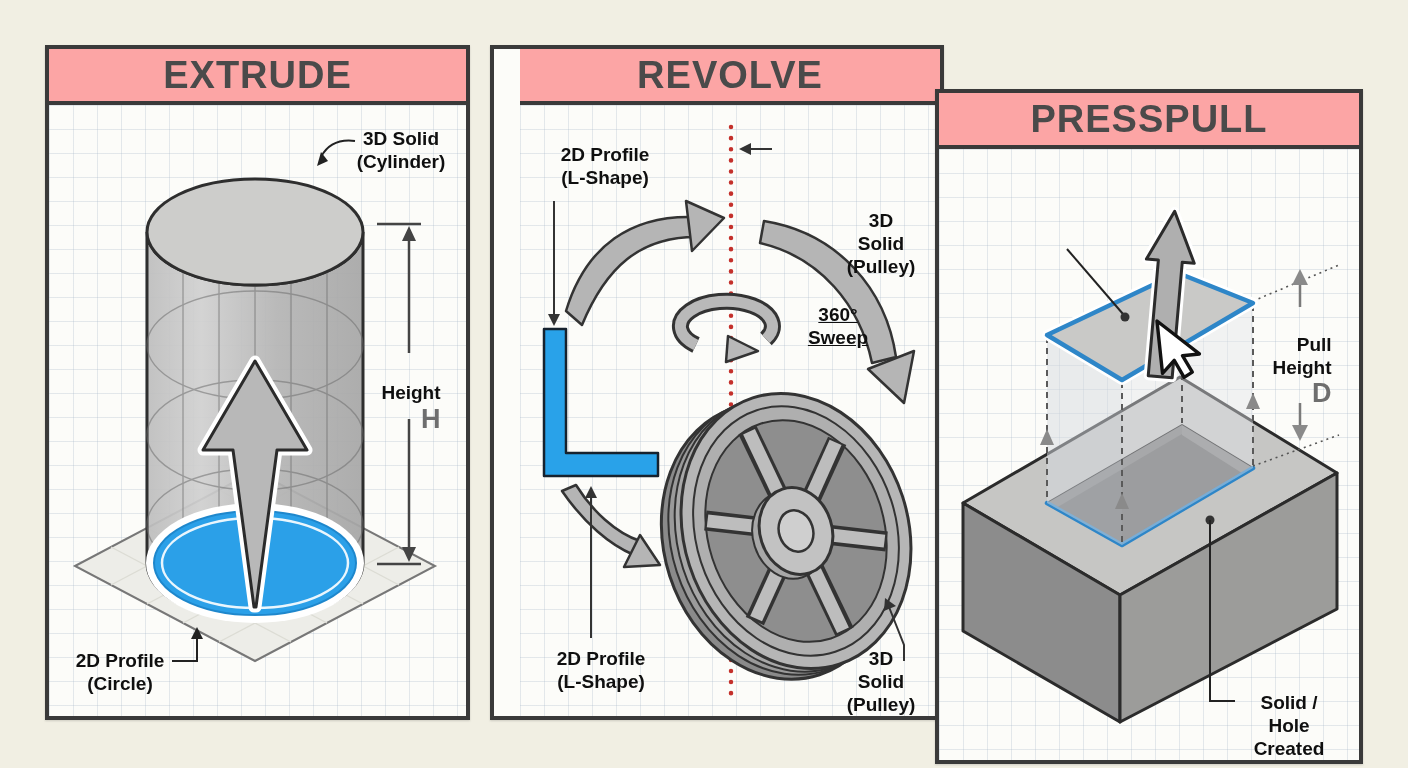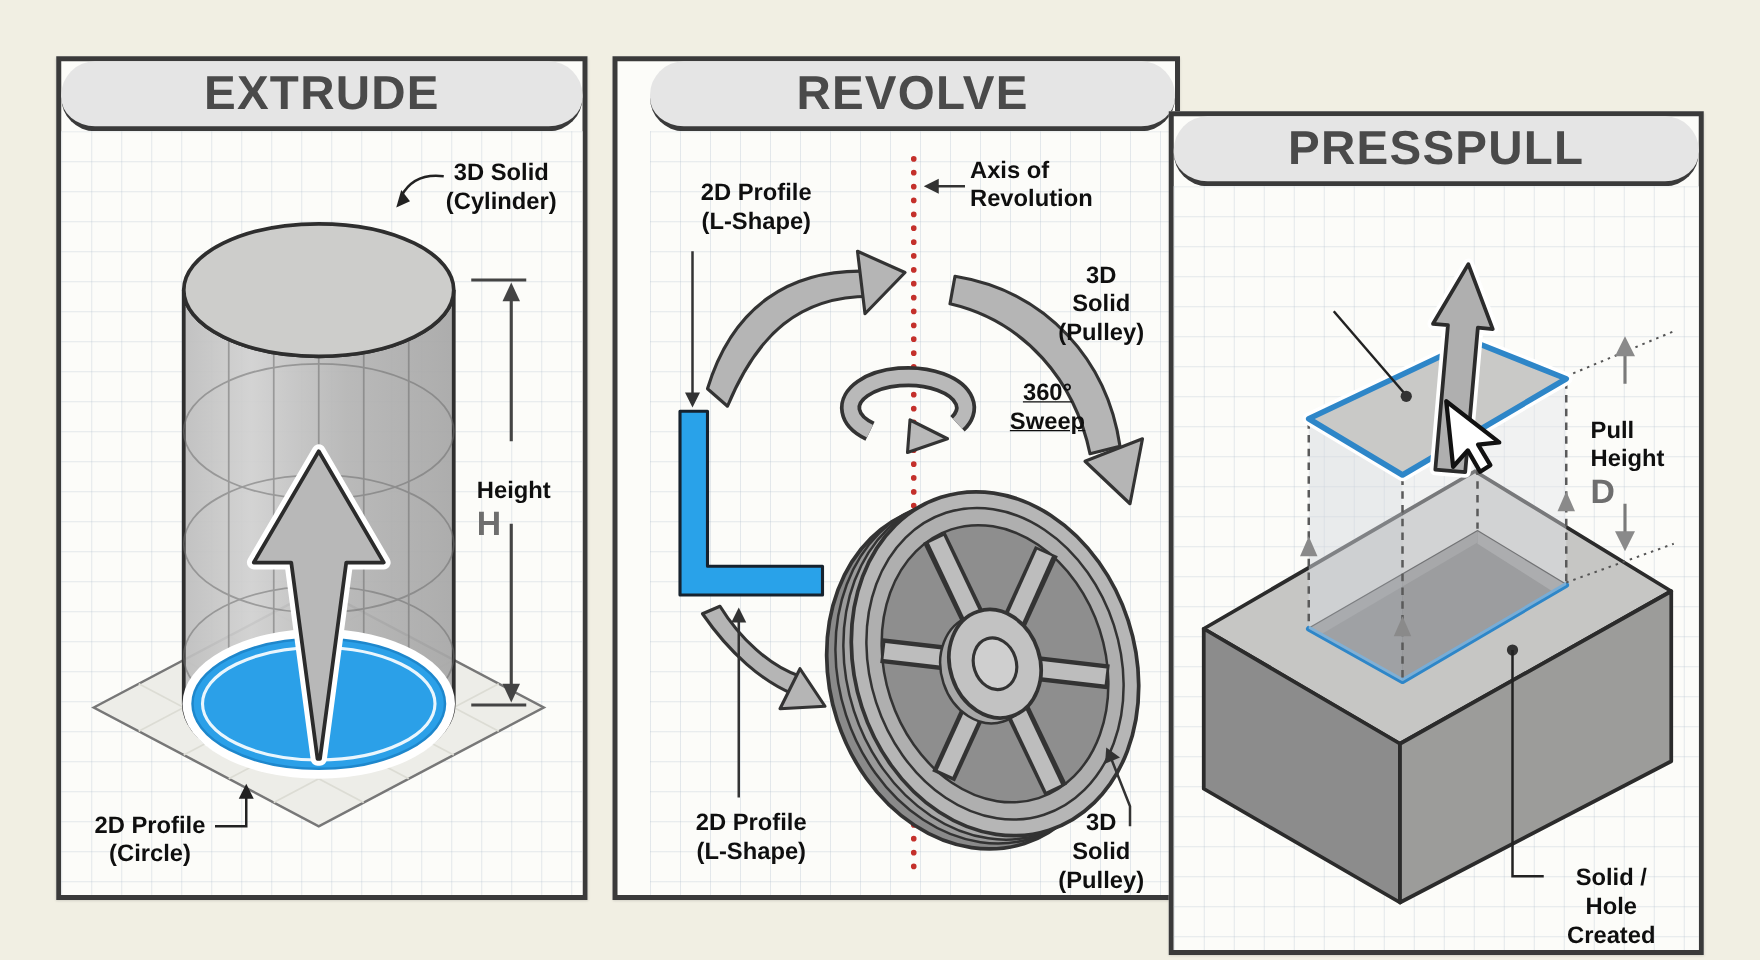--- a/index.html
+++ b/index.html
@@ -10,41 +10,41 @@
   }
   .panel{
     position:absolute;top:45px;height:667px;
     border:4px solid #3A3A3A;background:#FCFCF9;
     box-shadow:0 1px 2px rgba(0,0,0,.15);
   }
   #panel-extrude{left:45px;width:417px;}
   #panel-revolve{left:490px;width:420px;padding-left:26px;}
   #panel-presspull{left:935px;width:420px;margin-top:44px;}
   .panel-header{
-    height:52px;background:#e5e5e5;border-bottom:4px solid #3A3A3A;
+    height:52px;background:#fca5a5;border-bottom:4px solid #3A3A3A;
     display:flex;align-items:center;justify-content:center;
-    font-weight:bold;font-size:38px;letter-spacing:1px;color:#4A4A4A;border-radius:27px;
+    font-weight:bold;font-size:38px;letter-spacing:1px;color:#4A4A4A;
   }
   .panel-body{
     position:relative;height:611px;background-color:#FCFCF9;
     background-image:
       linear-gradient(rgba(176,190,205,.33) 1px, transparent 1px),
       linear-gradient(90deg, rgba(176,190,205,.33) 1px, transparent 1px);
     background-size:24px 24px;
     overflow:hidden;
   }
   .panel-body svg{position:absolute;left:0;top:0;}
   .lbl{
     position:absolute;font-weight:bold;font-size:19px;line-height:1.22;
     color:#0F0F0F;white-space:pre-line;text-align:center;
     transform:translateX(-50%);
   }
   .lbl.left{transform:none;text-align:left;}
   .dim-letter{display:block;font-size:27px;color:#6E6E6E;font-weight:bold;line-height:1.1;}
-  .dim-stack{position:absolute;transform:translateX(-50%);text-align:left;
+  .dim-stack{position:absolute;transform:translateX(-50%);text-align:right;
     font-weight:bold;font-size:19px;line-height:1.2;color:#0F0F0F;white-space:pre-line;}
 </style>
 </head>
 <body>
 
 <div class="panel" id="panel-extrude">
   <div class="panel-header">EXTRUDE</div>
   <div class="panel-body">
     <svg width="417" height="611" viewBox="0 0 417 611">
       <defs>
@@ -199,22 +199,20 @@
         <ellipse cx="276" cy="426" rx="17" ry="21" fill="#CFCFCF" stroke="#333" stroke-width="2.5"></ellipse>
       </g>
 
       <g>
         <path d="M384,556 L384,540 L369,502" fill="none" stroke="#333" stroke-width="2"></path>
         <polygon points="365,493 364,506 376,501" fill="#333"></polygon>
       </g>
     </svg>
     <div class="lbl" style="left:85px;top:38px;">2D Profile
 (L-Shape)</div>
-    <div class="lbl left" style="left:256px;top:20px;">Axis of
-Revolution</div>
     <div class="lbl" style="left:361px;top:104px;">3D Solid
 (Pulley)</div>
     <div class="lbl" style="left:318px;top:198px;text-decoration:underline;">360°
 Sweep</div>
     <div class="lbl" style="left:81px;top:542px;">2D Profile
 (L-Shape)</div>
     <div class="lbl" style="left:361px;top:542px;">3D Solid
 (Pulley)</div>
   </div>
 </div>

